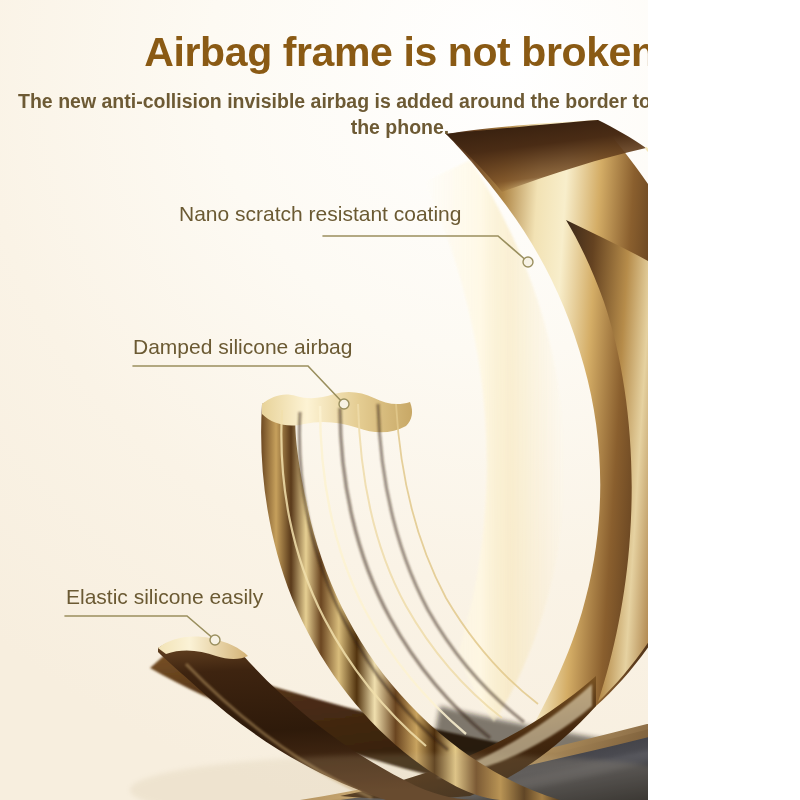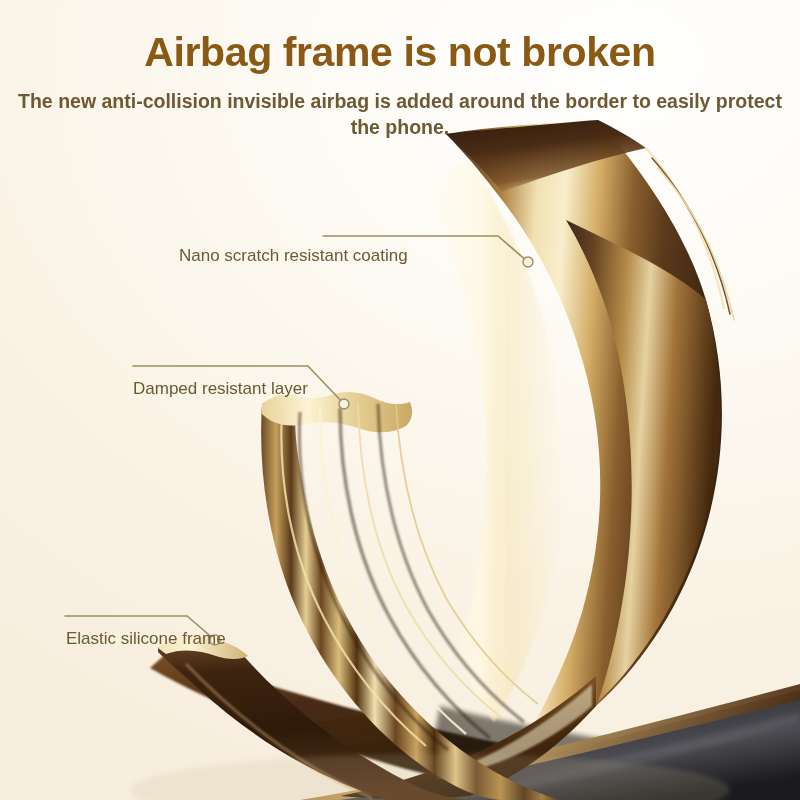--- a/index.html
+++ b/index.html
@@ -3,21 +3,21 @@
 <meta charset="utf-8">
 <title>Airbag frame is not broken</title>
 <style>
   html, body {
     margin: 0;
     padding: 0;
     background: #ffffff;
   }
   #stage {
     position: relative;
-    width: 800px;
+    width: 648px;
     height: 800px;
     overflow: hidden;
     font-family: "Liberation Sans", sans-serif;
     background:
       radial-gradient(120% 95% at 78% 8%, #ffffff 0%, #fdfaf3 38%, #faf3e6 68%, #f7eede 100%);
   }
   
   #art {
     position: absolute;
     inset: 0;
@@ -46,25 +46,24 @@
     width: 784px;
     text-align: center;
     font-size: 19.5px;
     font-weight: bold;
     color: #6d5a34;
     line-height: 1.35;
   }
   
   .callout {
     position: absolute;
-    font-size: 17px;
+    font-size: 21px;
     color: #6b5a33;
     white-space: nowrap;
     line-height: 1;
-    margin-top: 44px;
   }
   #callout-nano   { left: 179px; top: 203px; }
   #callout-damped { left: 133px; top: 336px; }
   #callout-elastic{ left: 66px;  top: 586px; }
 
   
   #leaders {
     position: absolute;
     inset: 0;
     width: 800px;
@@ -315,17 +314,17 @@
         <circle cx="215" cy="640" r="5" fill="#f7f2e4" stroke="#9a8f5e" stroke-width="1.4"></circle>
       </g>
   </svg>
 
   <div class="title">Airbag frame is not broken</div>
 
   <div class="subtitle">The new anti-collision invisible airbag is added around the border to easily protect the phone.</div>
 
   <div class="callout" id="callout-nano">Nano scratch resistant coating</div>
 
-  <div class="callout" id="callout-damped">Damped resistant layer</div>
-
-  <div class="callout" id="callout-elastic">Elastic silicone frame</div>
+  <div class="callout" id="callout-damped">Damped silicone airbag</div>
+
+  <div class="callout" id="callout-elastic">Elastic silicone easily</div>
 
 </div>
 
 </body></html>

